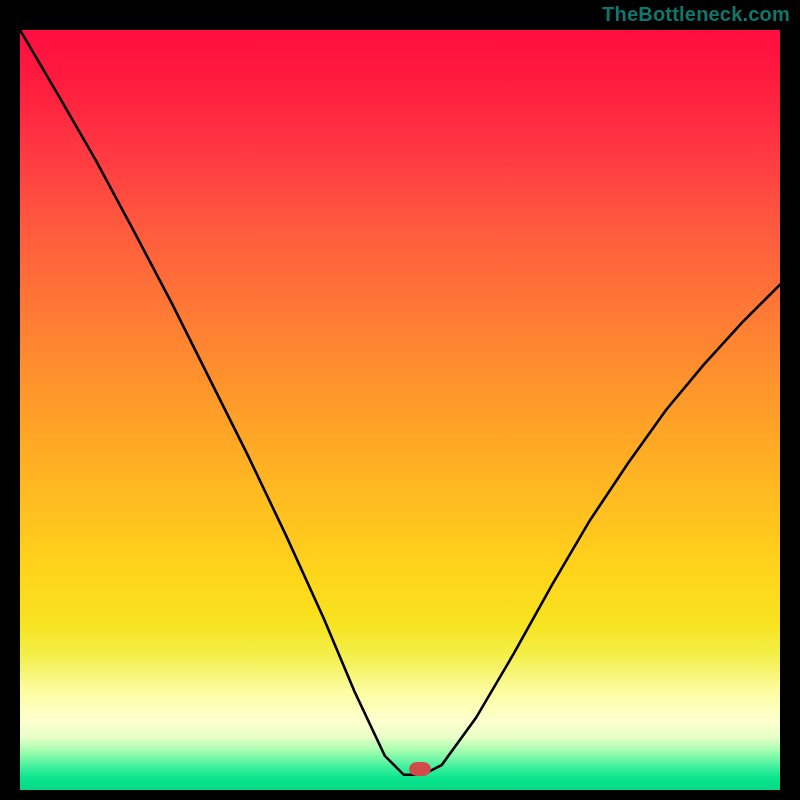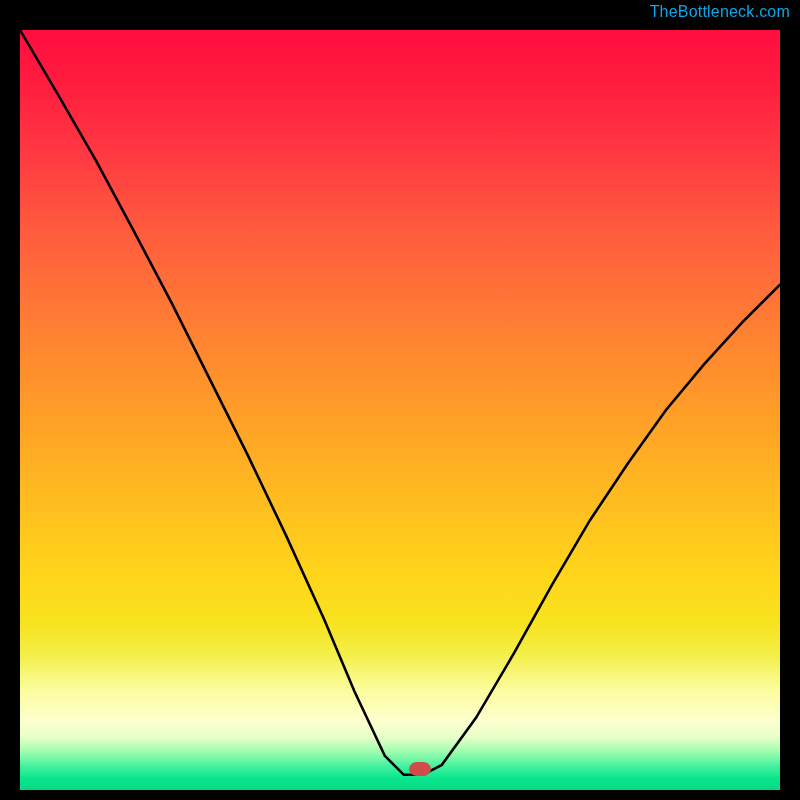--- a/index.html
+++ b/index.html
@@ -14,24 +14,24 @@
   .frame {
     position: relative;
     width: 800px;
     height: 800px;
     background: #000;
   }
   .watermark {
     position: absolute;
     top: 3px;
     right: 10px;
-    color: #0ea5e9;
-    font-size: 16px;
+    color: #0f766e;
+    font-size: 20px;
     letter-spacing: 0.2px;
-    font-weight: 400;
+    font-weight: 700;
     z-index: 5;
   }
   .plot-area {
     position: absolute;
     left: 20px;
     top: 30px;
     width: 760px;
     height: 760px;
     overflow: hidden;
   }

